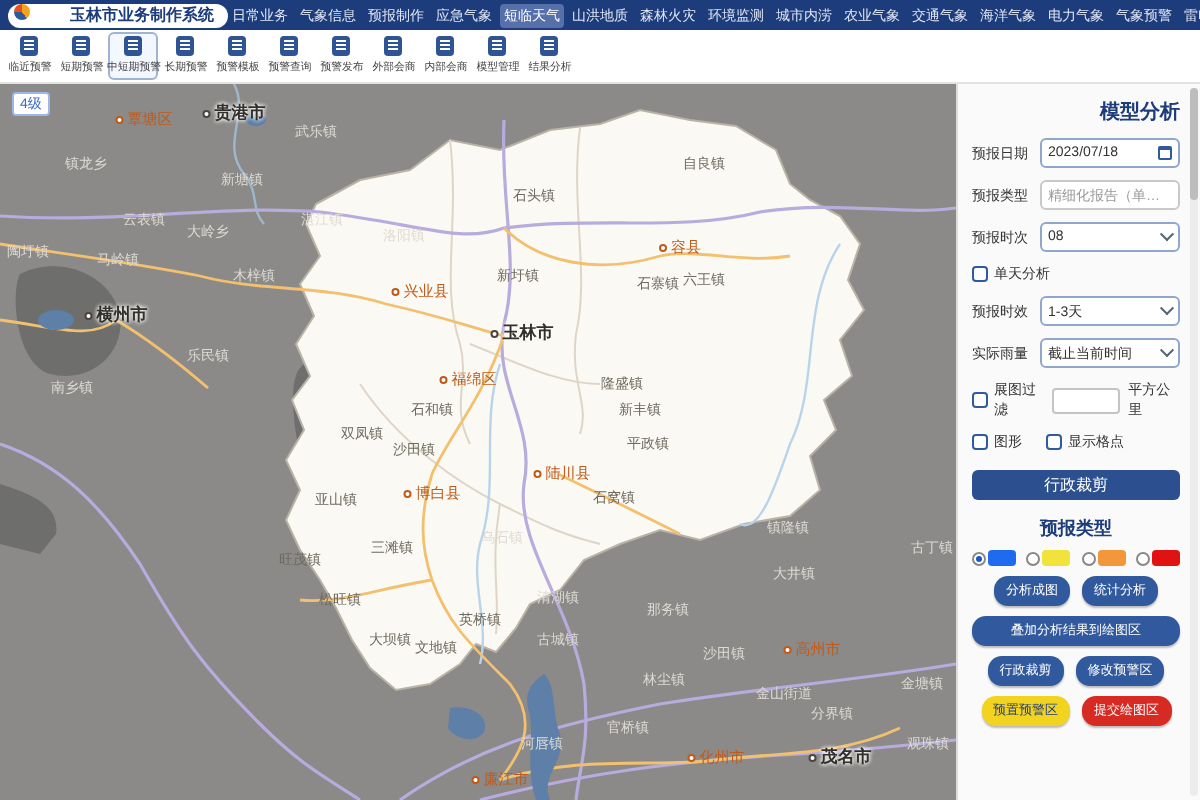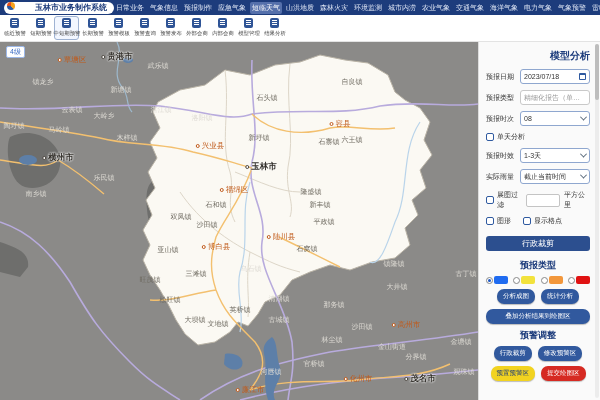--- a/index.html
+++ b/index.html
@@ -501,21 +501,20 @@
     <div id="manual-buttons">
         <div class="btn-row">
           <button class="pbtn blue">分析成图</button>
           <button class="pbtn blue">统计分析</button>
         </div>
       </div>
     <div class="btn-row">
       <button class="pbtn blue wide">叠加分析结果到绘图区</button>
     </div>
 
-    <div class="sec-title">预警调整</div>
     <div id="adjust-buttons">
         <div class="btn-row">
           <button class="pbtn blue">行政裁剪</button>
           <button class="pbtn blue">修改预警区</button>
         </div>
         <div class="btn-row">
           <button class="pbtn yellow">预置预警区</button>
           <button class="pbtn red">提交绘图区</button>
         </div>
       </div>

